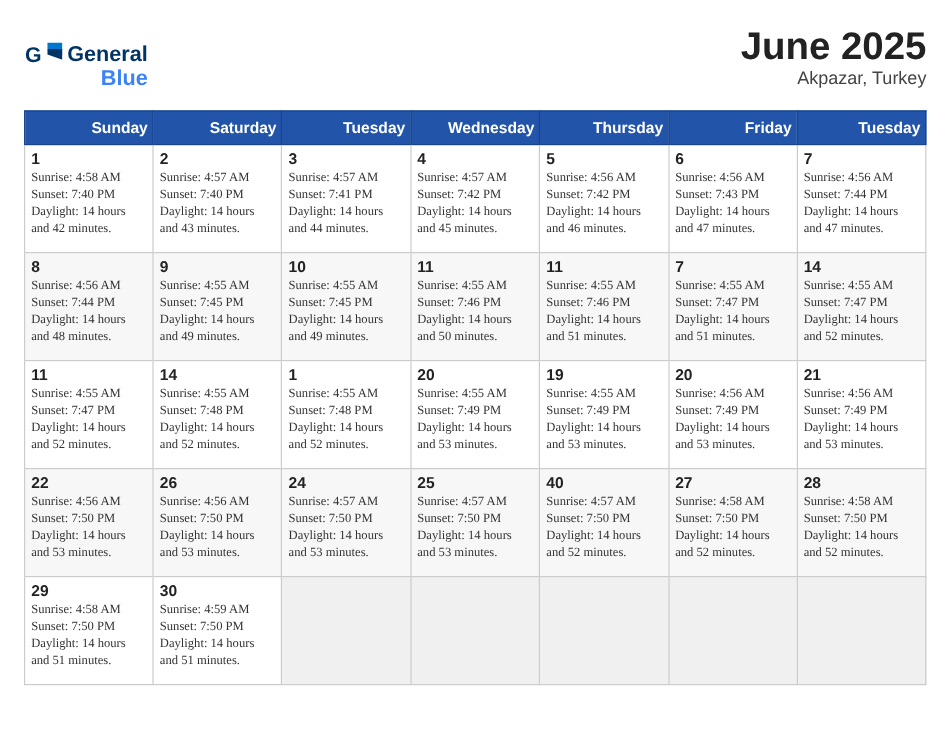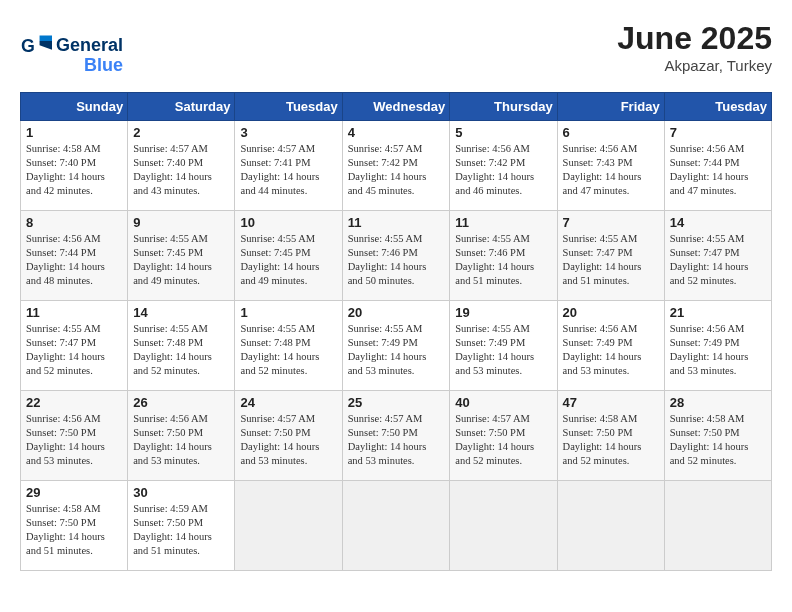--- a/index.html
+++ b/index.html
@@ -334,21 +334,21 @@
       </td>
         <td>
         <span class="day-num">40</span>
         <div class="day-info">
           <span>Sunrise:</span> 4:57 AM<br>
           <span>Sunset:</span> 7:50 PM<br>
           <span>Daylight: 14 hours<br>and 52 minutes.</span>
         </div>
       </td>
         <td>
-        <span class="day-num">47</span>
+        <span class="day-num">27</span>
         <div class="day-info">
           <span>Sunrise:</span> 4:58 AM<br>
           <span>Sunset:</span> 7:50 PM<br>
           <span>Daylight: 14 hours<br>and 52 minutes.</span>
         </div>
       </td>
         <td>
         <span class="day-num">28</span>
         <div class="day-info">
           <span>Sunrise:</span> 4:58 AM<br>

